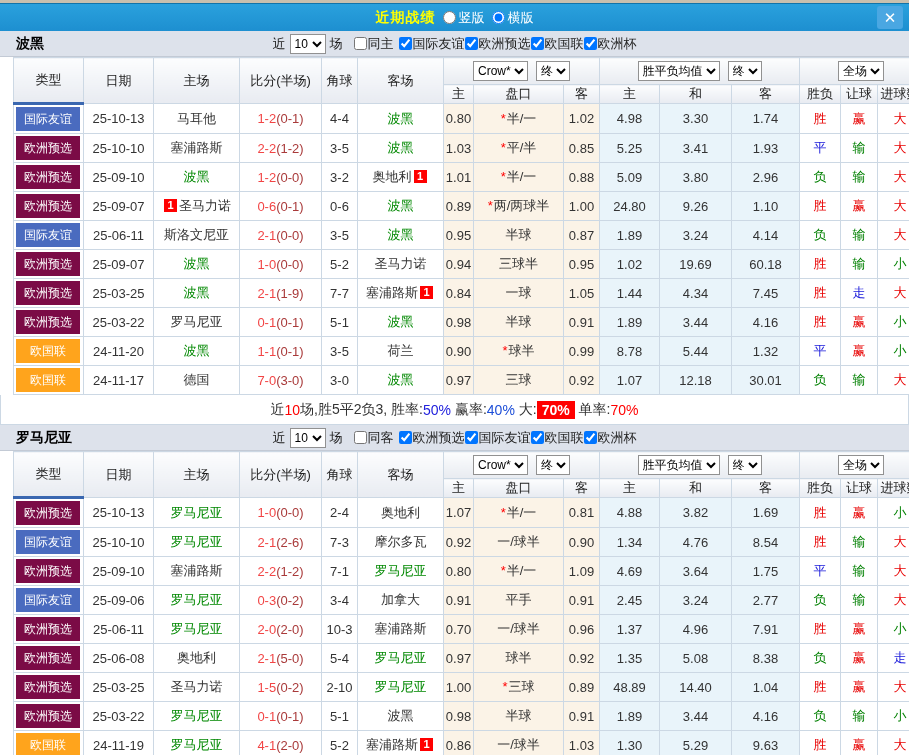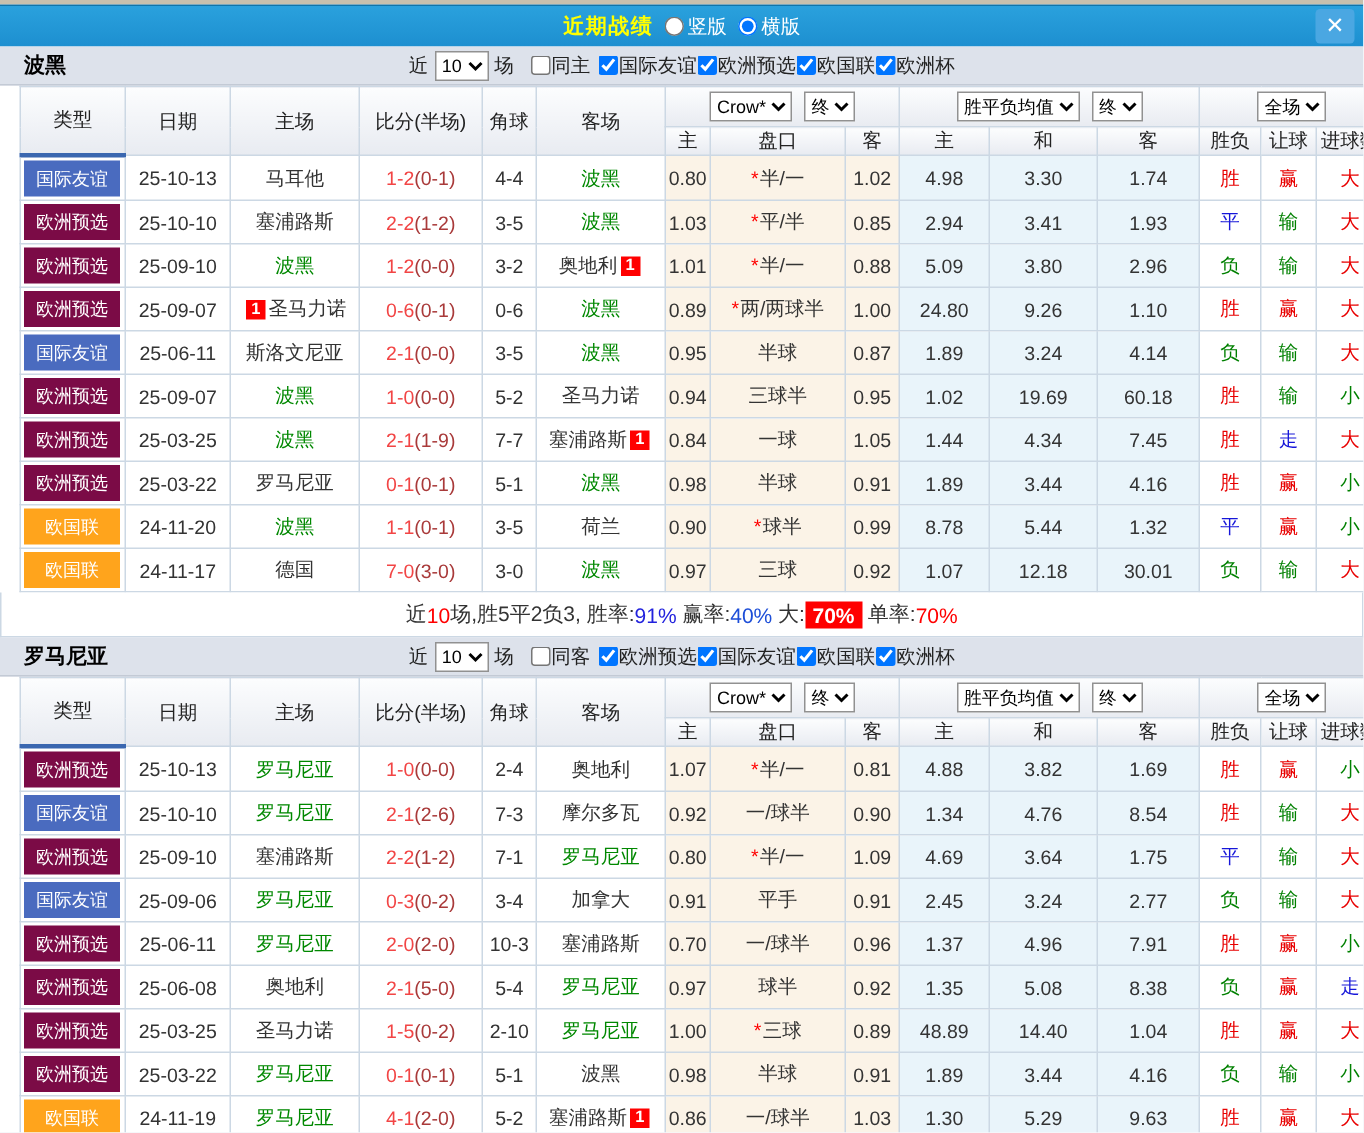--- a/index.html
+++ b/index.html
@@ -170,21 +170,21 @@
               <div class="pill" style="background:#7b0b46">欧洲预选</div>
             </td>
             <td>25-10-10</td>
             <td><span style="color:#333">塞浦路斯</span></td>
             <td><span class="score">2-2</span><span class="half">(1-2)</span></td>
             <td>3-5</td>
             <td><span style="color:#008800">波黑</span></td>
             <td class="cream">1.03</td>
             <td class="cream"><span class="star">*</span><span>平/半</span></td>
             <td class="cream">0.85</td>
-            <td class="lblue">2.94</td>
+            <td class="lblue">5.25</td>
             <td class="lblue">3.41</td>
             <td class="lblue">1.93</td>
             <td style="color:#1616d9">平</td>
             <td style="color:#008000">输</td>
             <td style="color:#e80000">大</td>
           </tr>
           <tr>
             <td class="td-league">
               <div class="pill" style="background:#7b0b46">欧洲预选</div>
             </td>
@@ -335,21 +335,21 @@
             <td style="color:#008000">负</td>
             <td style="color:#008000">输</td>
             <td style="color:#e80000">大</td>
           </tr>
         </tbody>
     </table>
     <div class="summary">
         <span style="color:#333333">近</span>
         <span style="color:#ff0000">10</span>
         <span style="color:#333333">场,胜5平2负3, 胜率:</span>
-        <span style="color:#2222dd">91%</span>
+        <span style="color:#2222dd">50%</span>
         <span style="color:#333333"> 赢率:</span>
         <span style="color:#1d4ed8">40%</span>
         <span style="color:#333333"> 大:</span>
         <span style="color:#ffffff;background:#ff0000;padding:1px 5px;font-weight:bold;">70%</span>
         <span style="color:#333333"> 单率:</span>
         <span style="color:#ff0000">70%</span>
       </div>
   </div>
 
   <div class="section">

